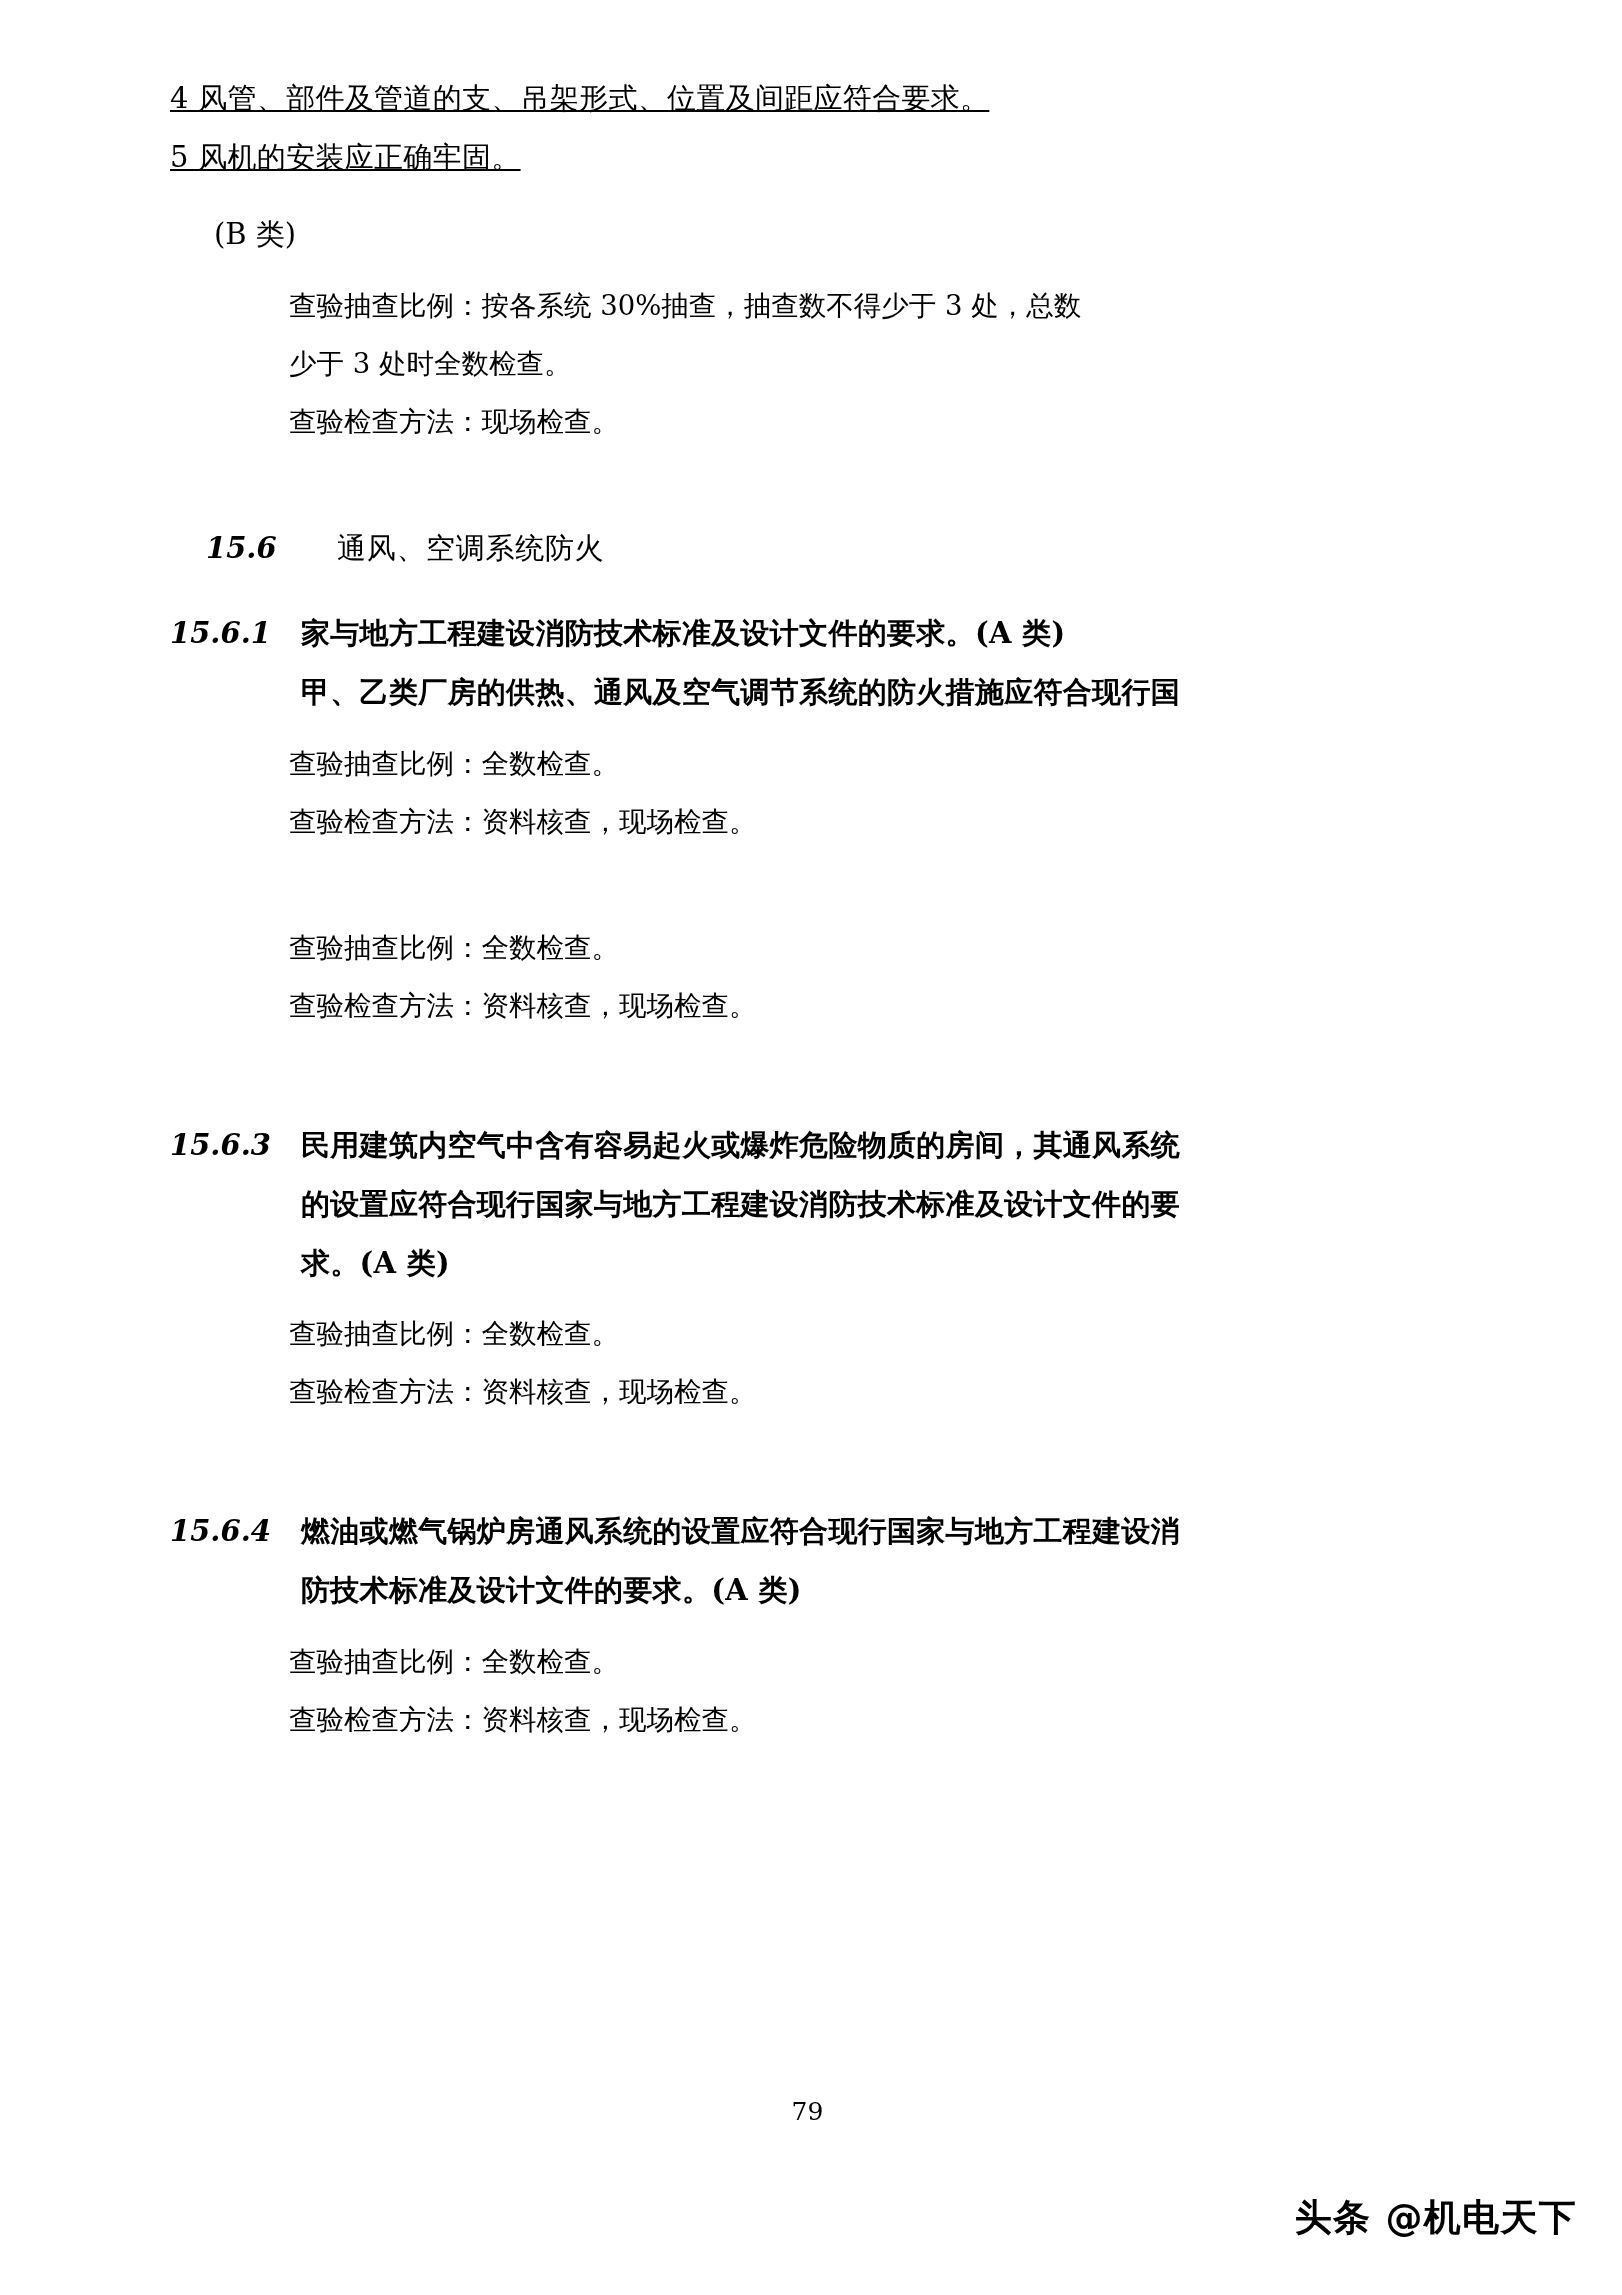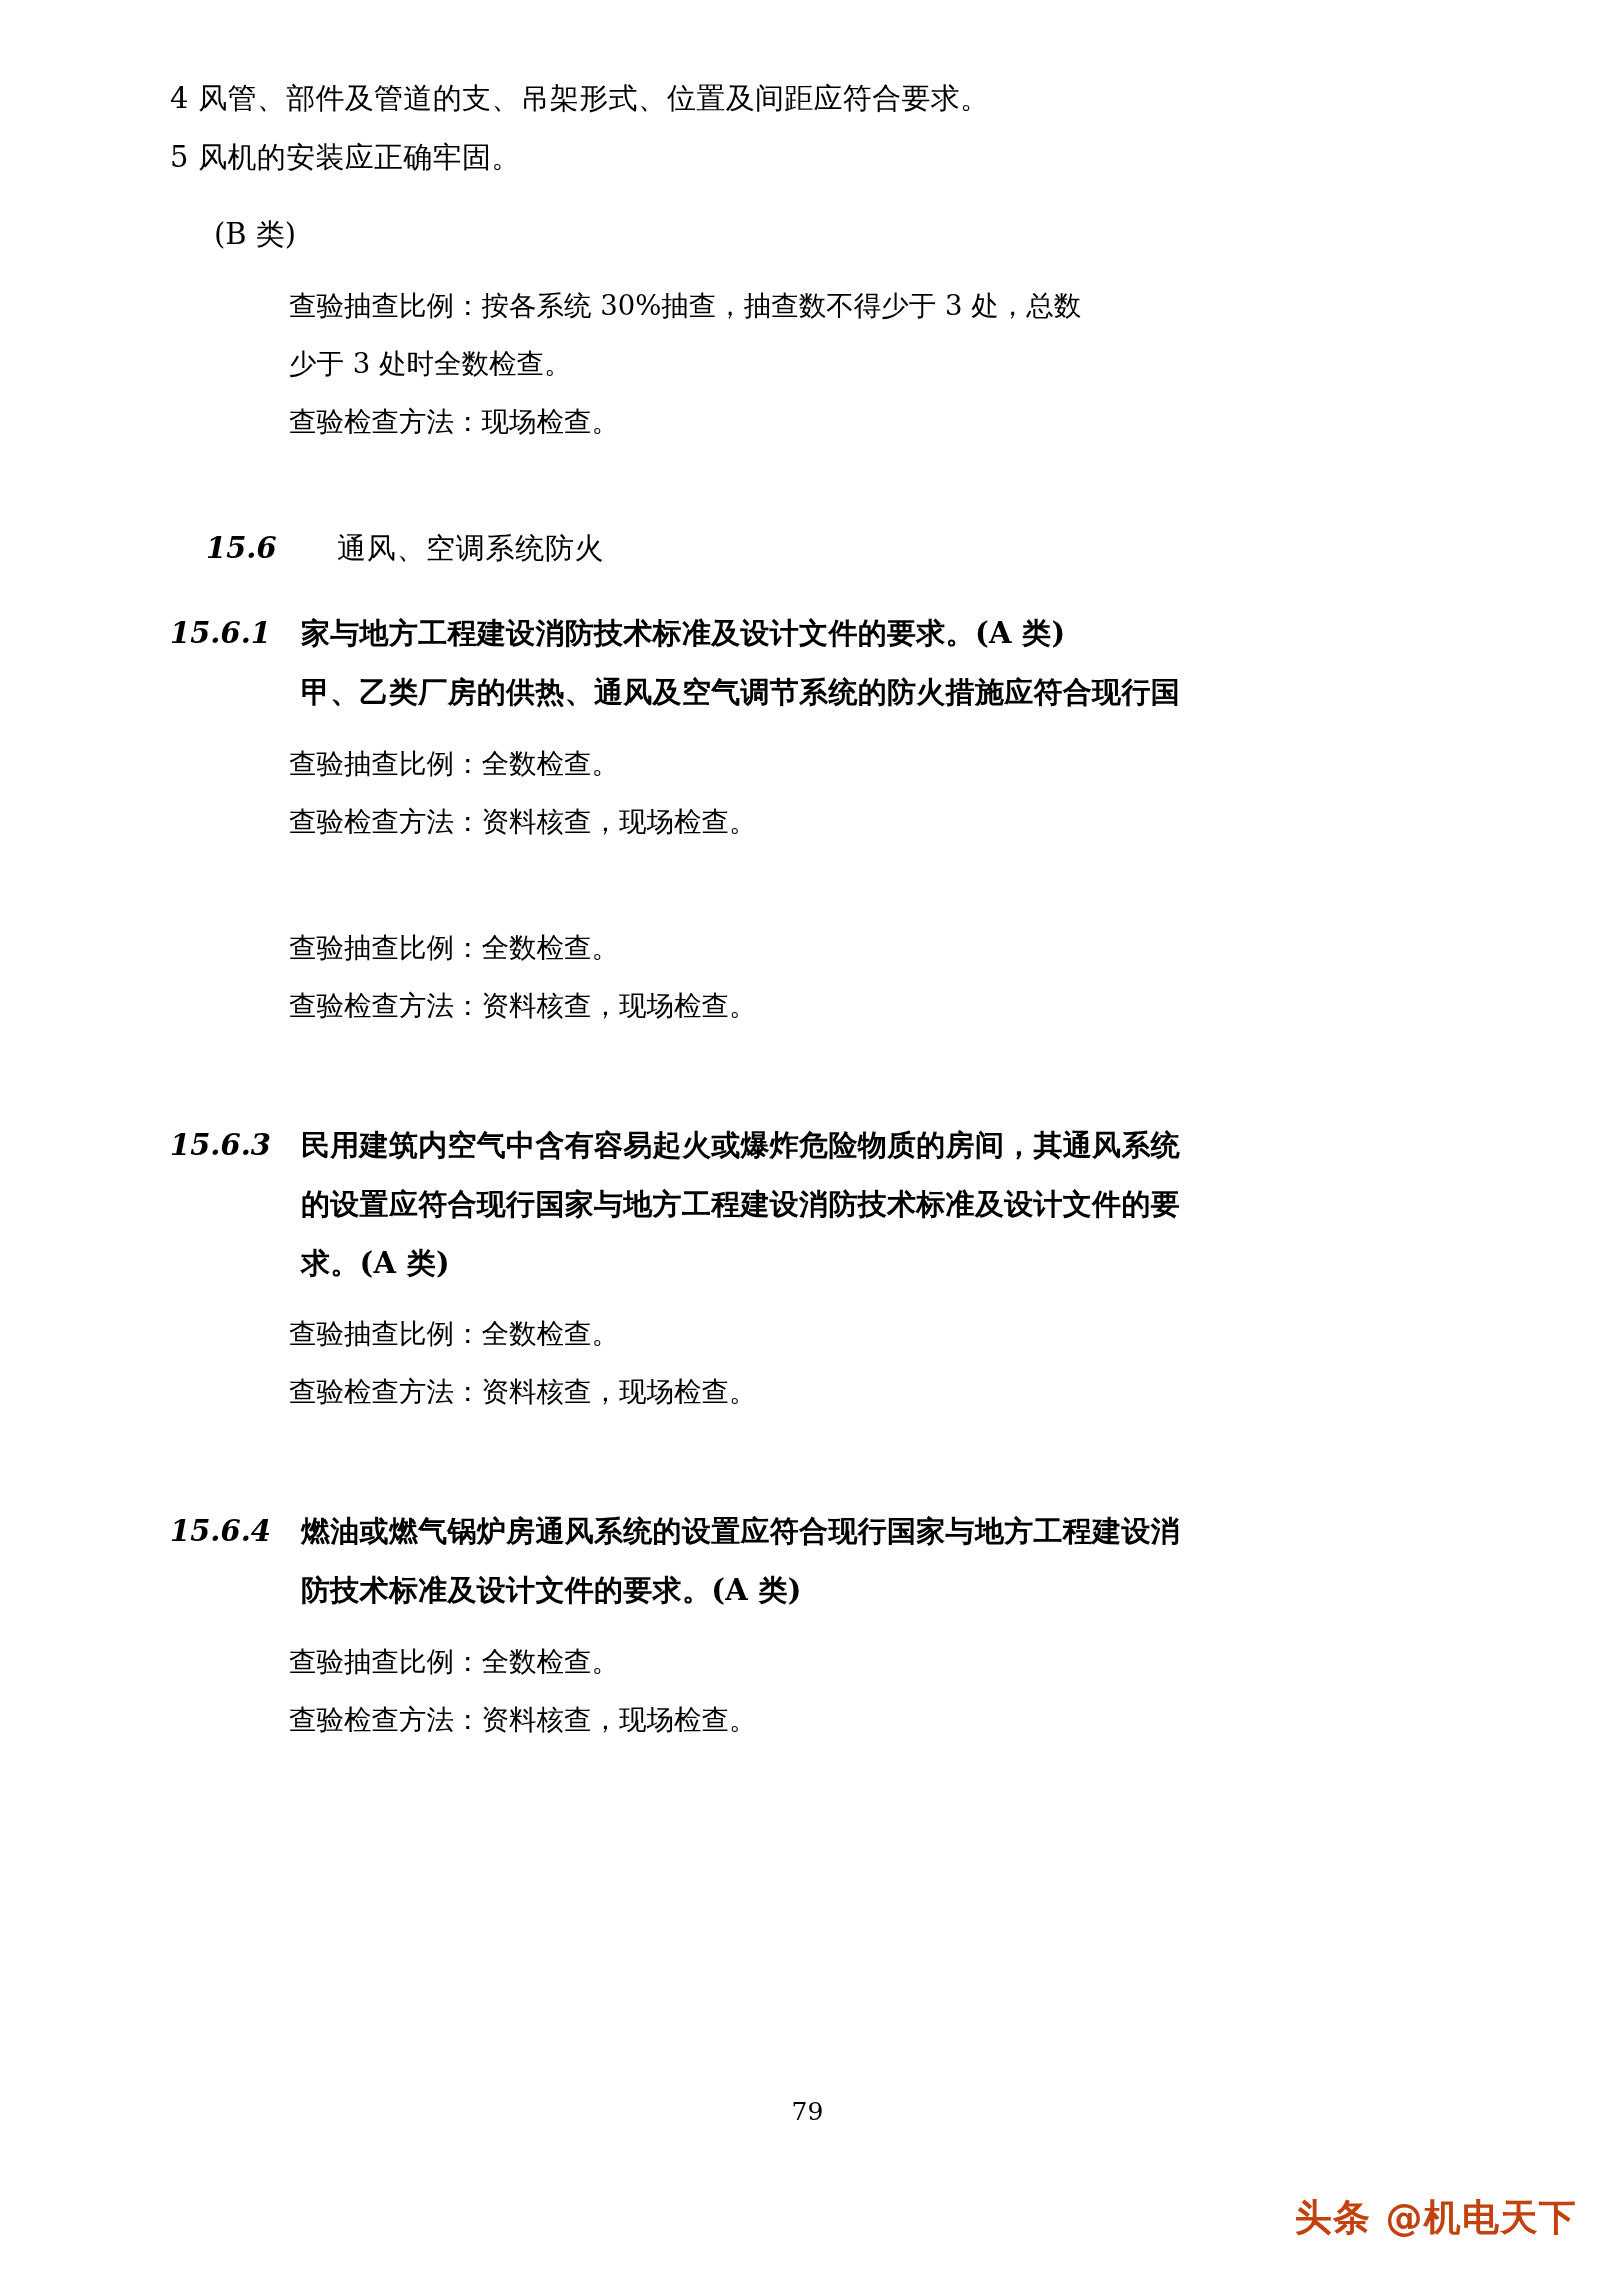--- a/index.html
+++ b/index.html
@@ -25,20 +25,21 @@
     top: 0;
     width: 1283px;
   }
 
   
   .plain-line {
     font-size: 29px;
     line-height: 59px;
     letter-spacing: 0.3px;
     white-space: nowrap;
+    text-decoration: underline;
   }
 
   
   .cat-line {
     font-size: 29px;
     line-height: 59px;
     margin-top: 18.3px;
     margin-left: 44px;
   }
 
@@ -110,21 +111,21 @@
   }
 
   
   .watermark {
     position: absolute;
     right: 46px;
     top: 2193px;
     font-family: "DejaVu Sans", "Liberation Sans", sans-serif;
     font-size: 37px;
     font-weight: bold;
-    color: #c2410c;
+    color: #000000;
     letter-spacing: 1.3px;
     white-space: nowrap;
   }
 </style>
 </head>
 <body>
 
 <div class="page">
 
   <div class="content">

